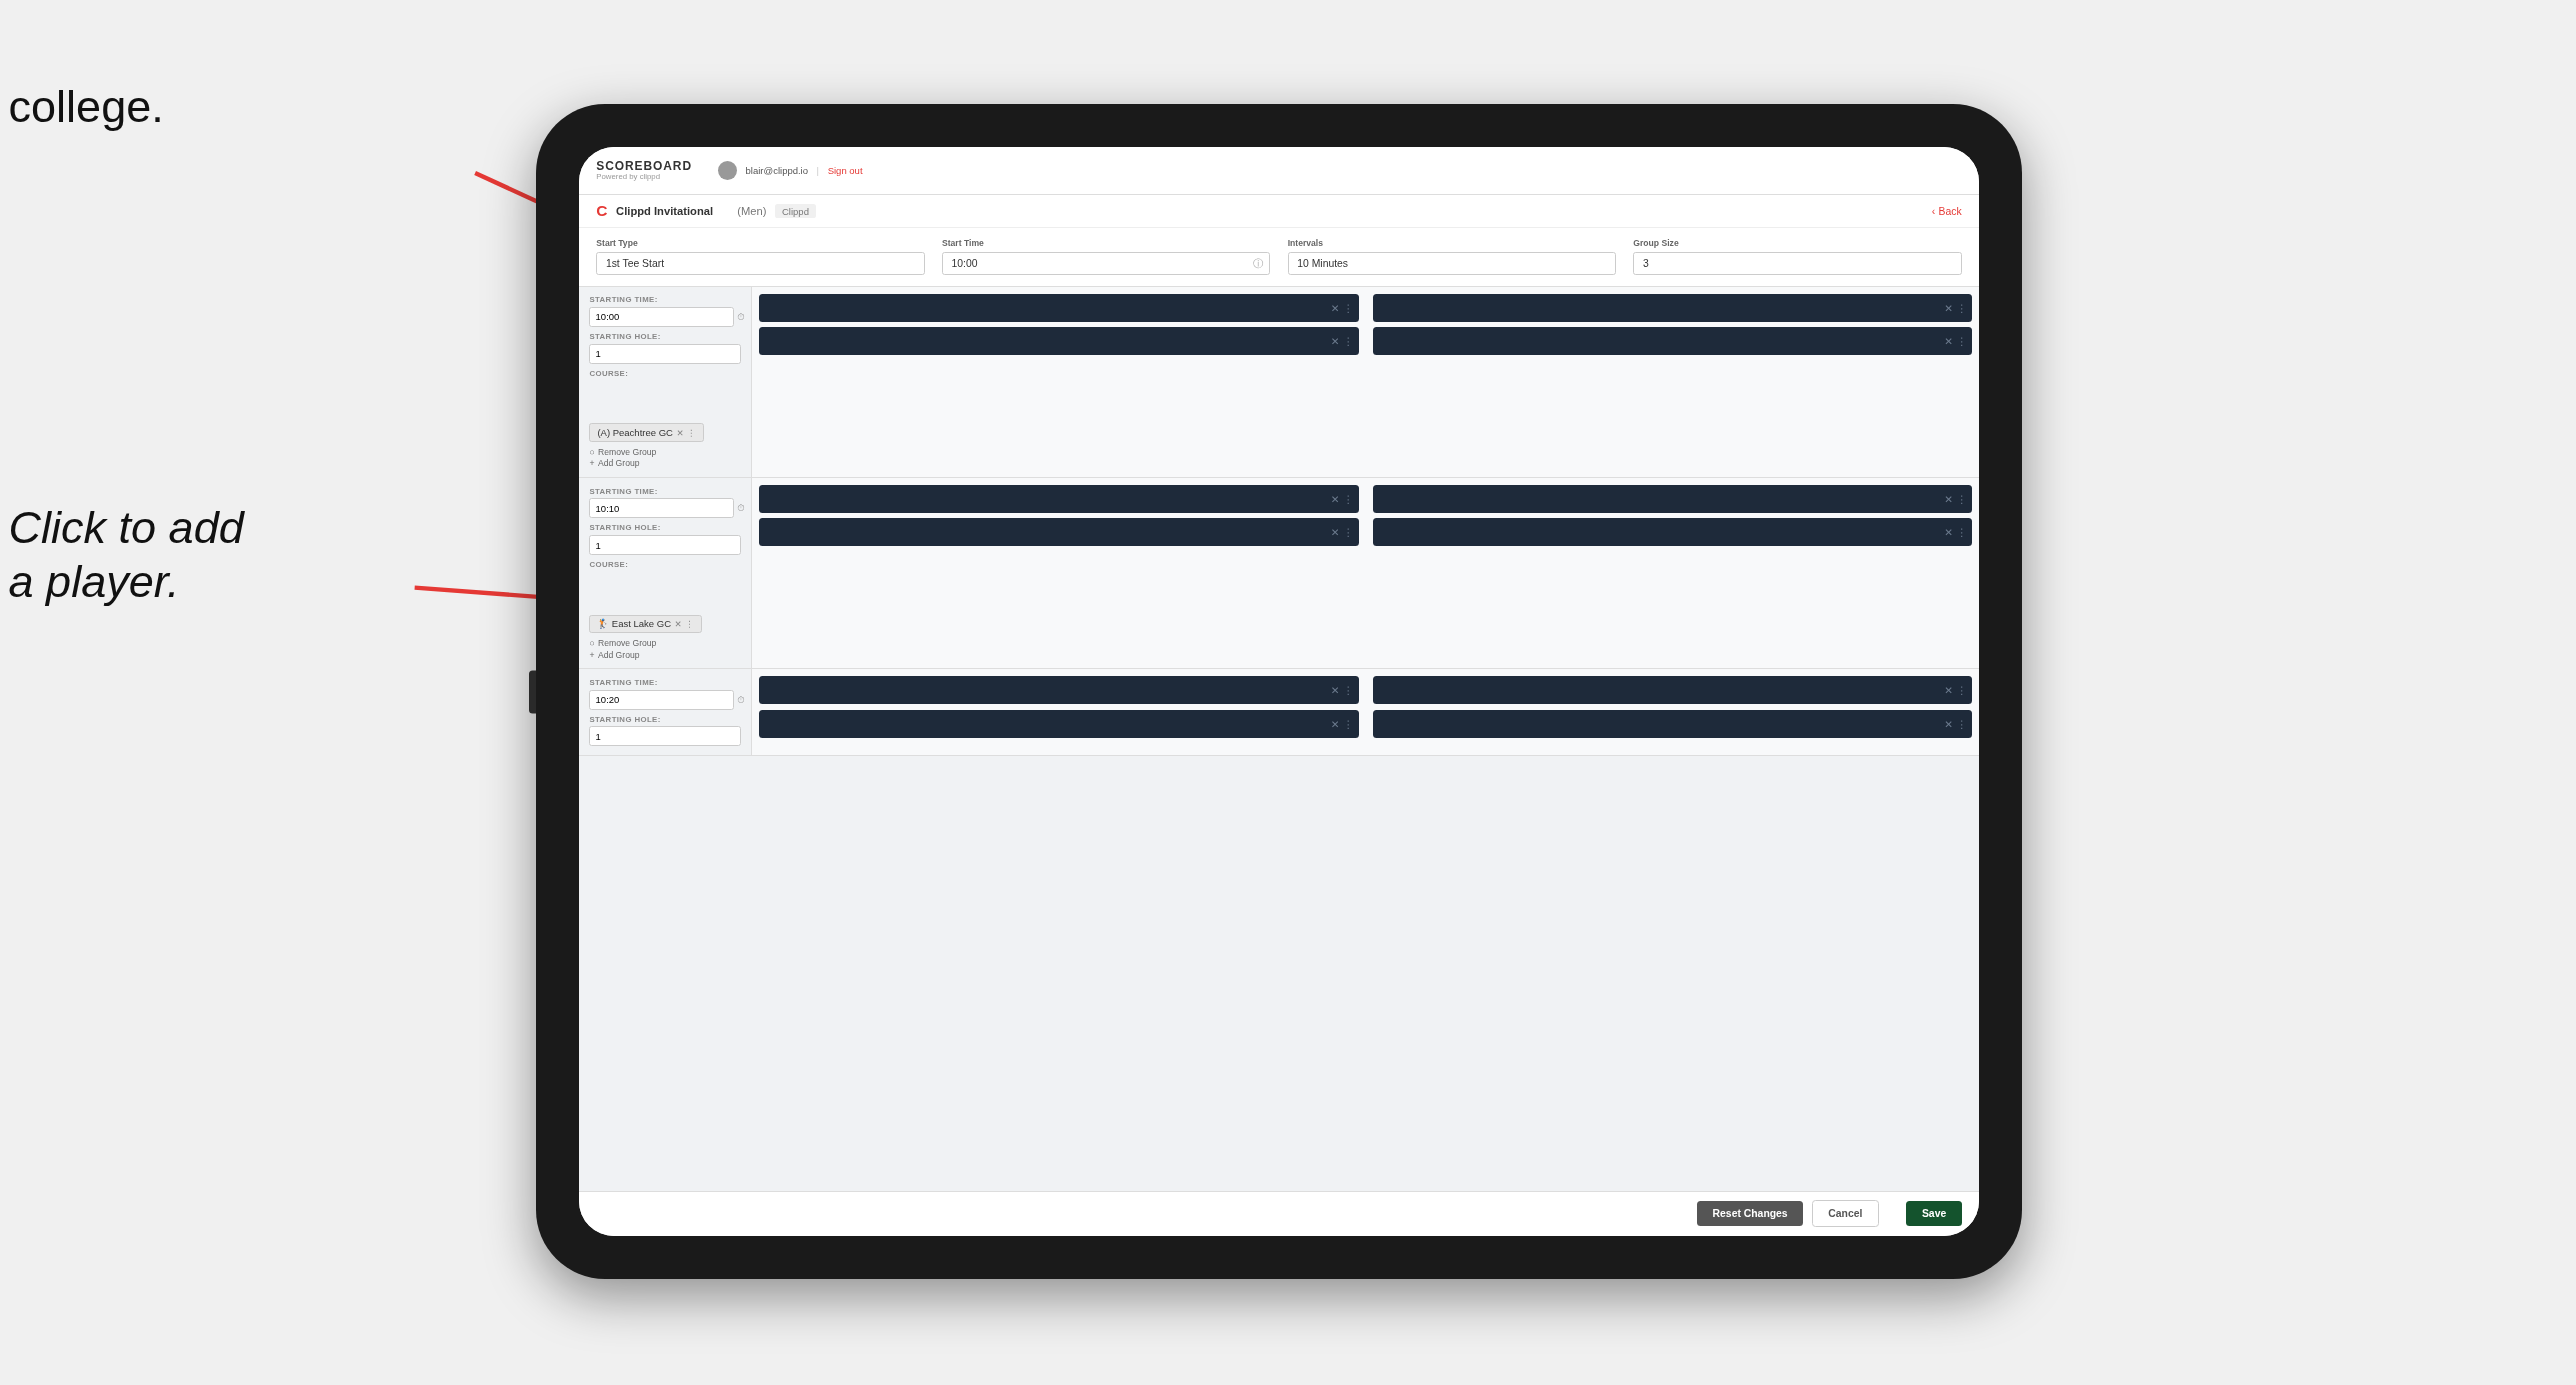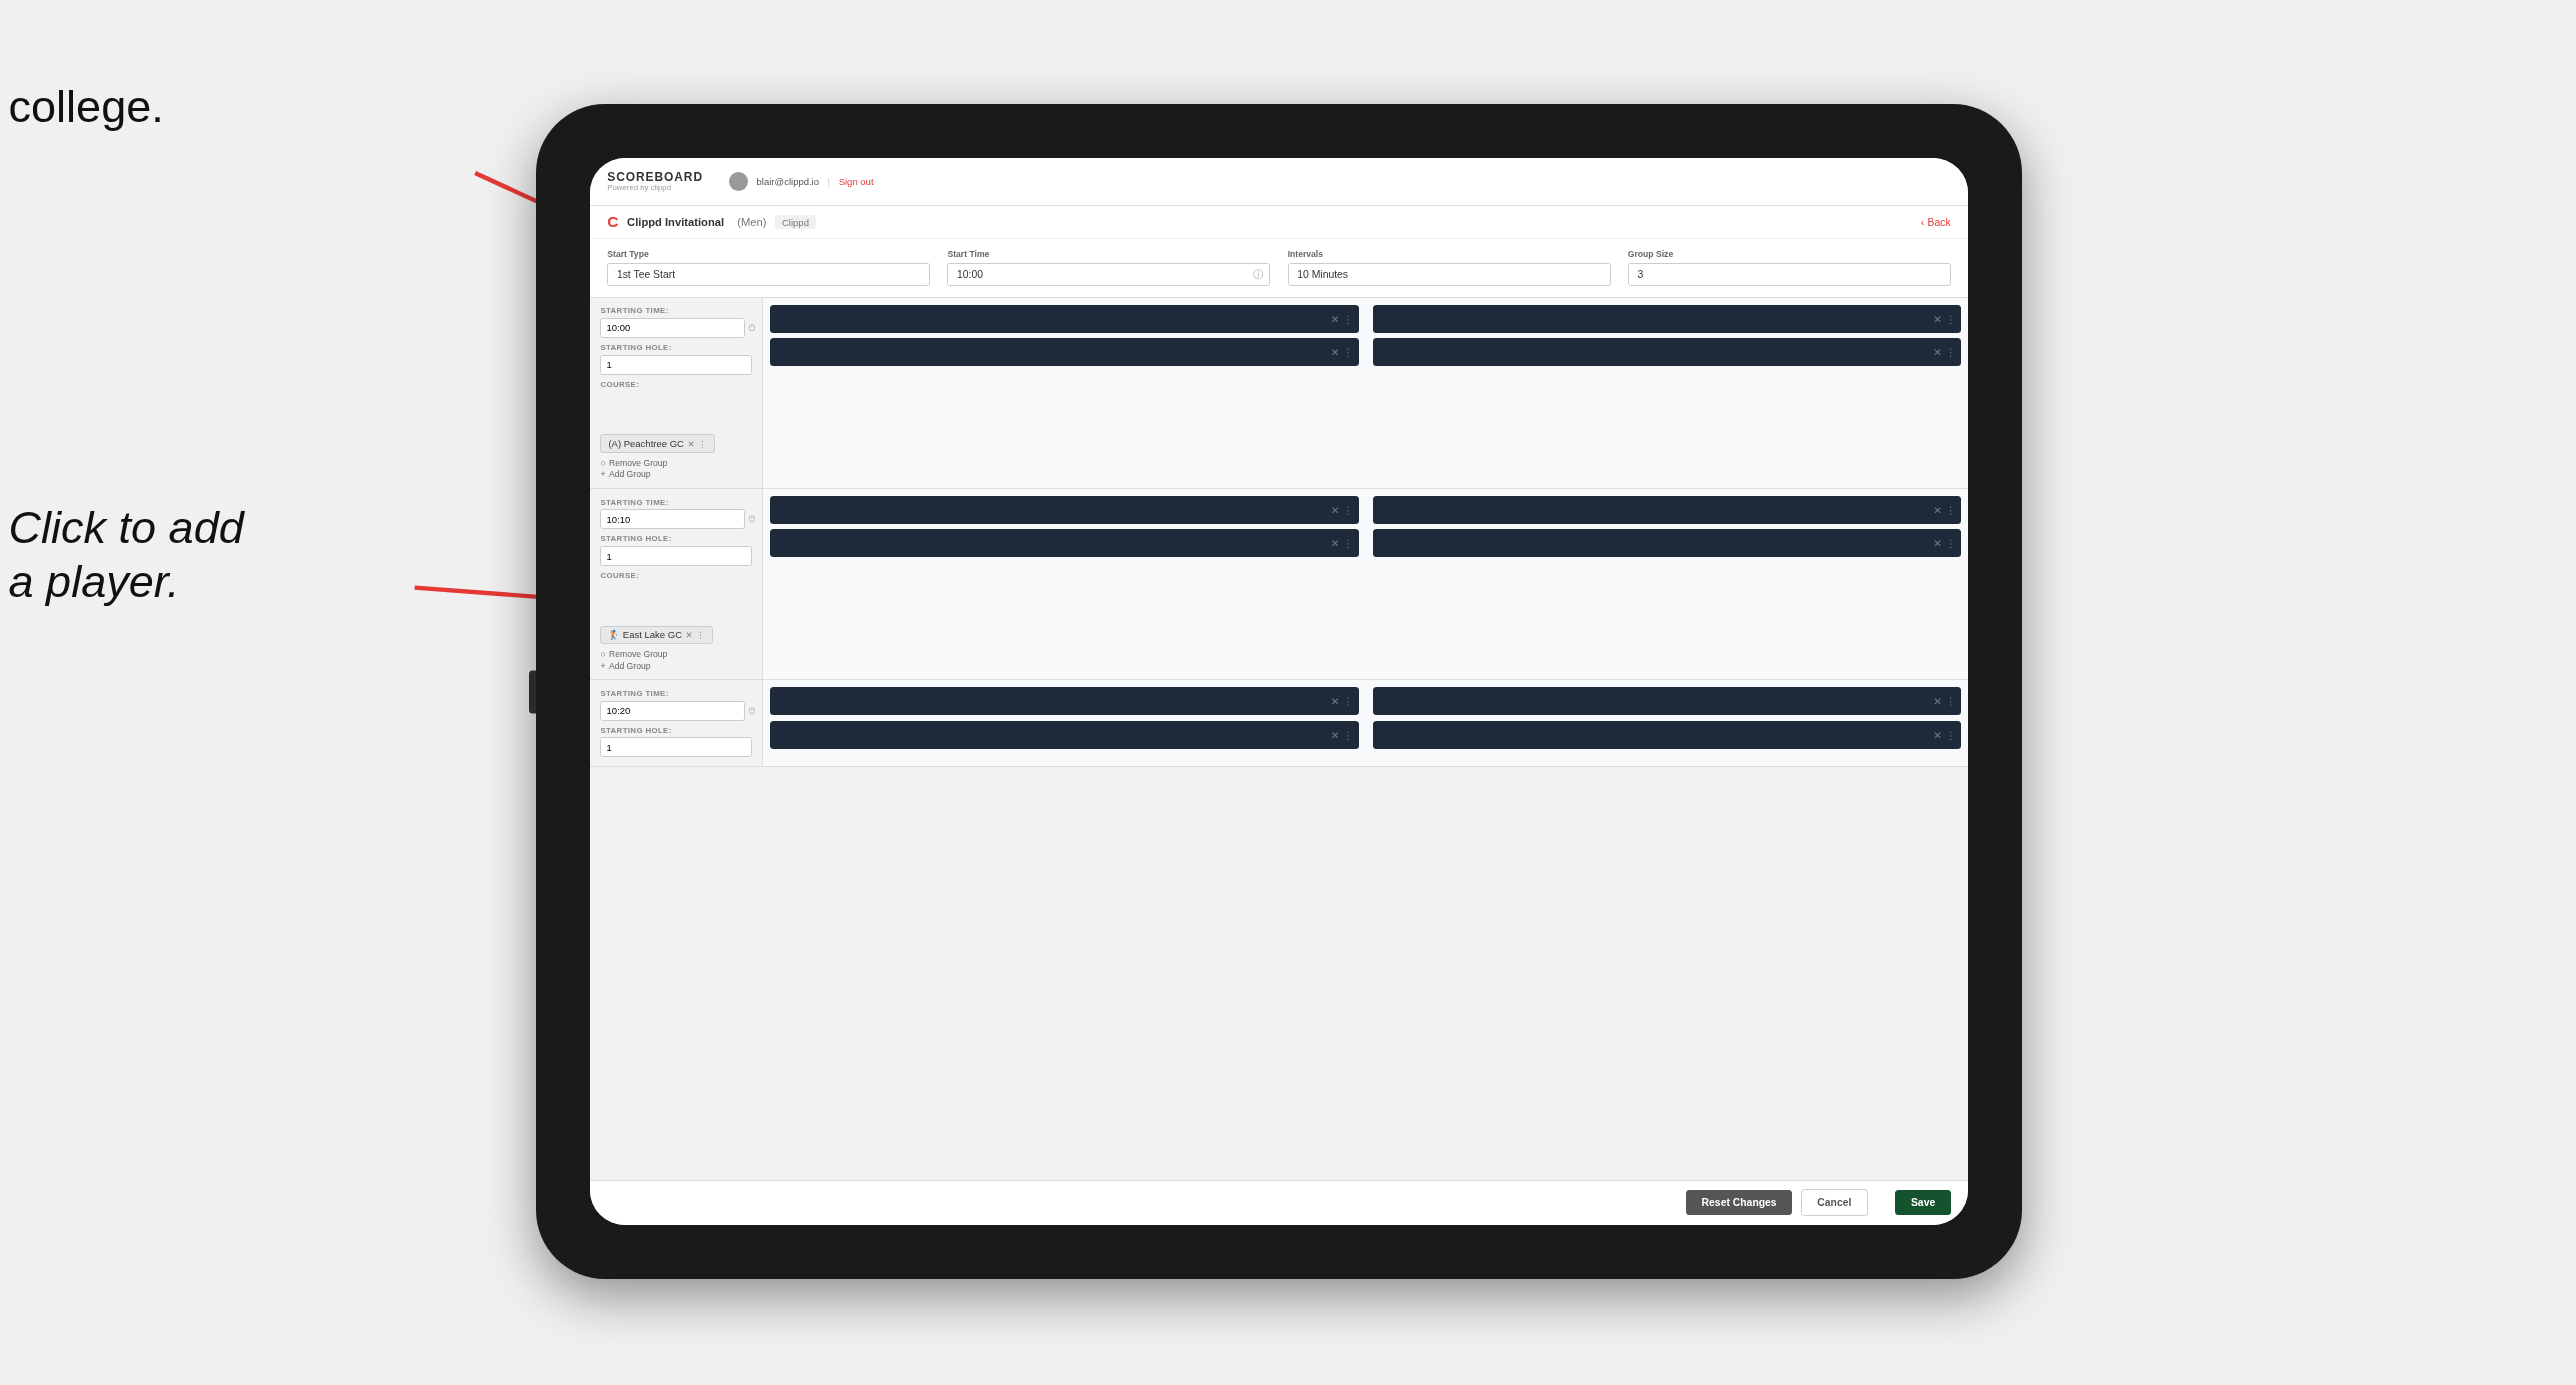--- a/index.html
+++ b/index.html
@@ -32,21 +32,21 @@
     
     .tablet {
       position: absolute;
       top: 104px;
       left: 536px;
       width: 1486px;
       height: 1175px;
       background: #1a1a1a;
       border-radius: 69px;
       box-shadow: 0 17.3px 52px rgba(0,0,0,0.4);
-      padding: 54px;
+      padding: 43px;
     }
 
     .tablet-screen {
       width: 100%;
       height: 100%;
       background: #f5f5f5;
       border-radius: 35px;
       overflow: hidden;
       display: flex;
       flex-direction: column;
@@ -437,21 +437,21 @@
         <span>blair@clippd.io</span>
         <span class="nav-separator">|</span>
         <span style="cursor:pointer;color:#e53935;">Sign out</span>
       </div>
     </div>
 
     <div class="breadcrumb-bar">
       <span class="breadcrumb-logo">C</span>
       <span class="breadcrumb-title">
         <span>Clippd Invitational</span>
-        <span style="font-weight:400; color:#777; margin-left:10px;">(Men)</span>
+        <span style="font-weight:400; color:#777; margin-left:21px;">(Men)</span>
       </span>
       <span class="breadcrumb-hosting">Clippd</span>
       <div class="breadcrumb-back">
         ‹ <span>Back</span>
       </div>
     </div>
 
     <div class="settings-bar">
       <div class="setting-group">
         <label>Start Type</label>

